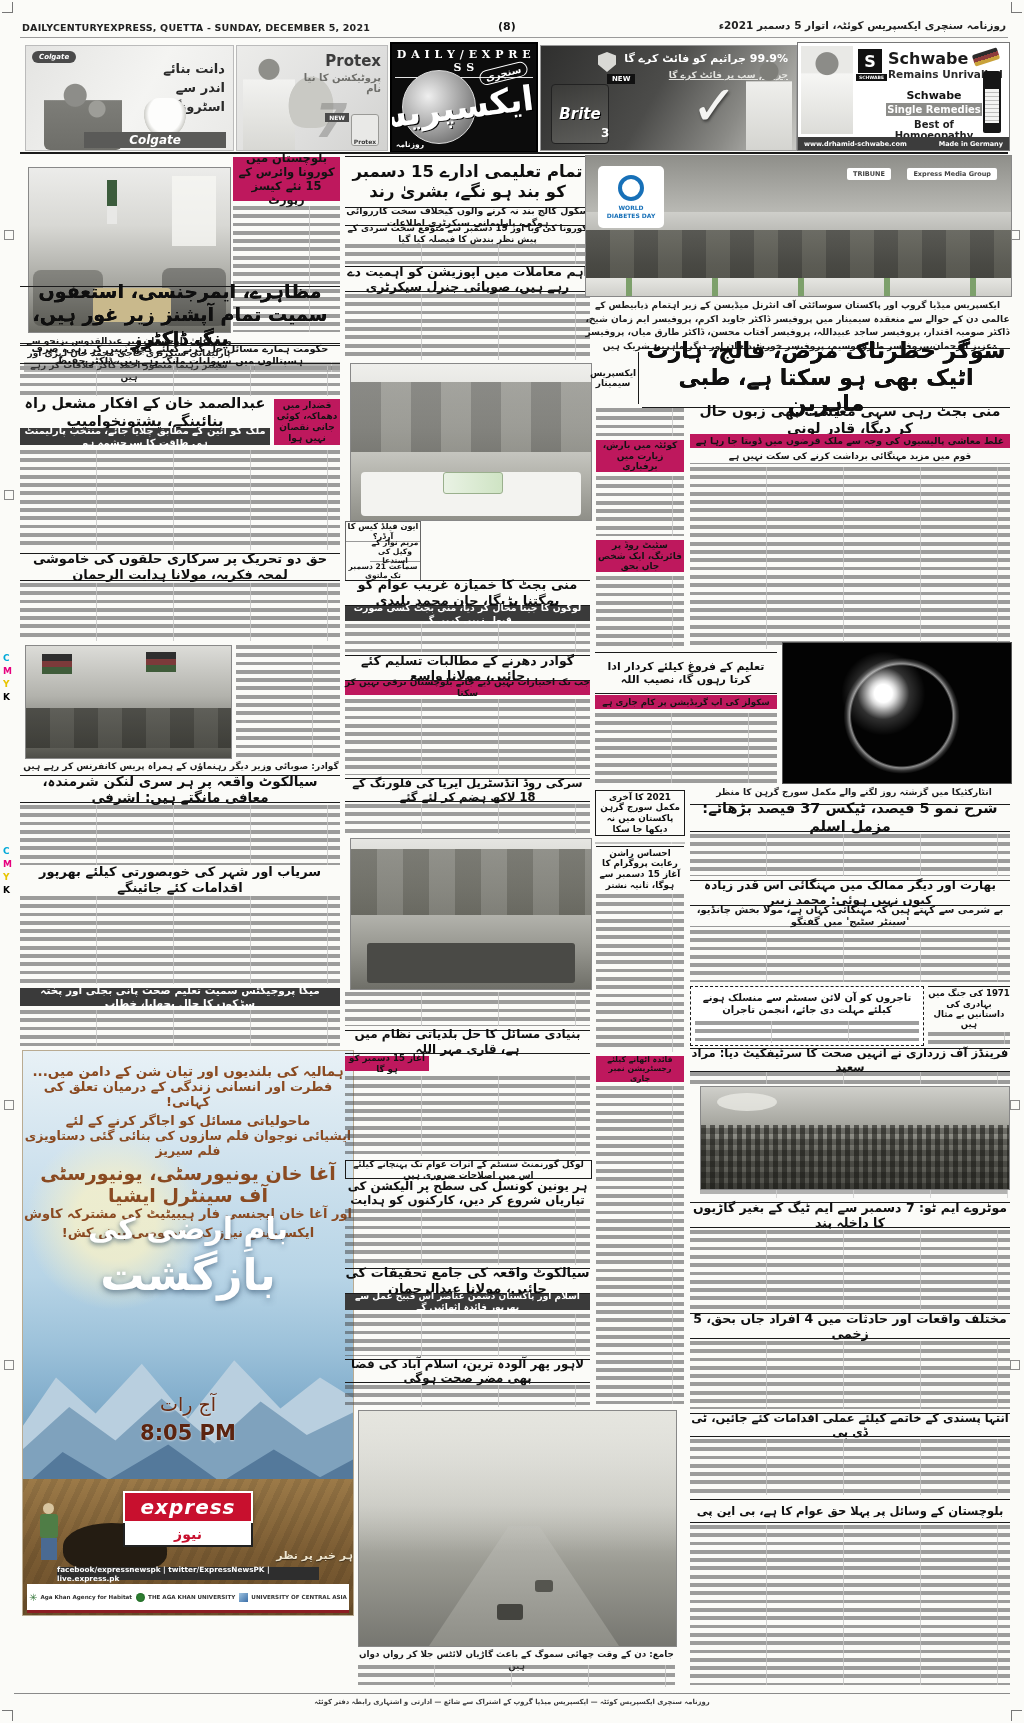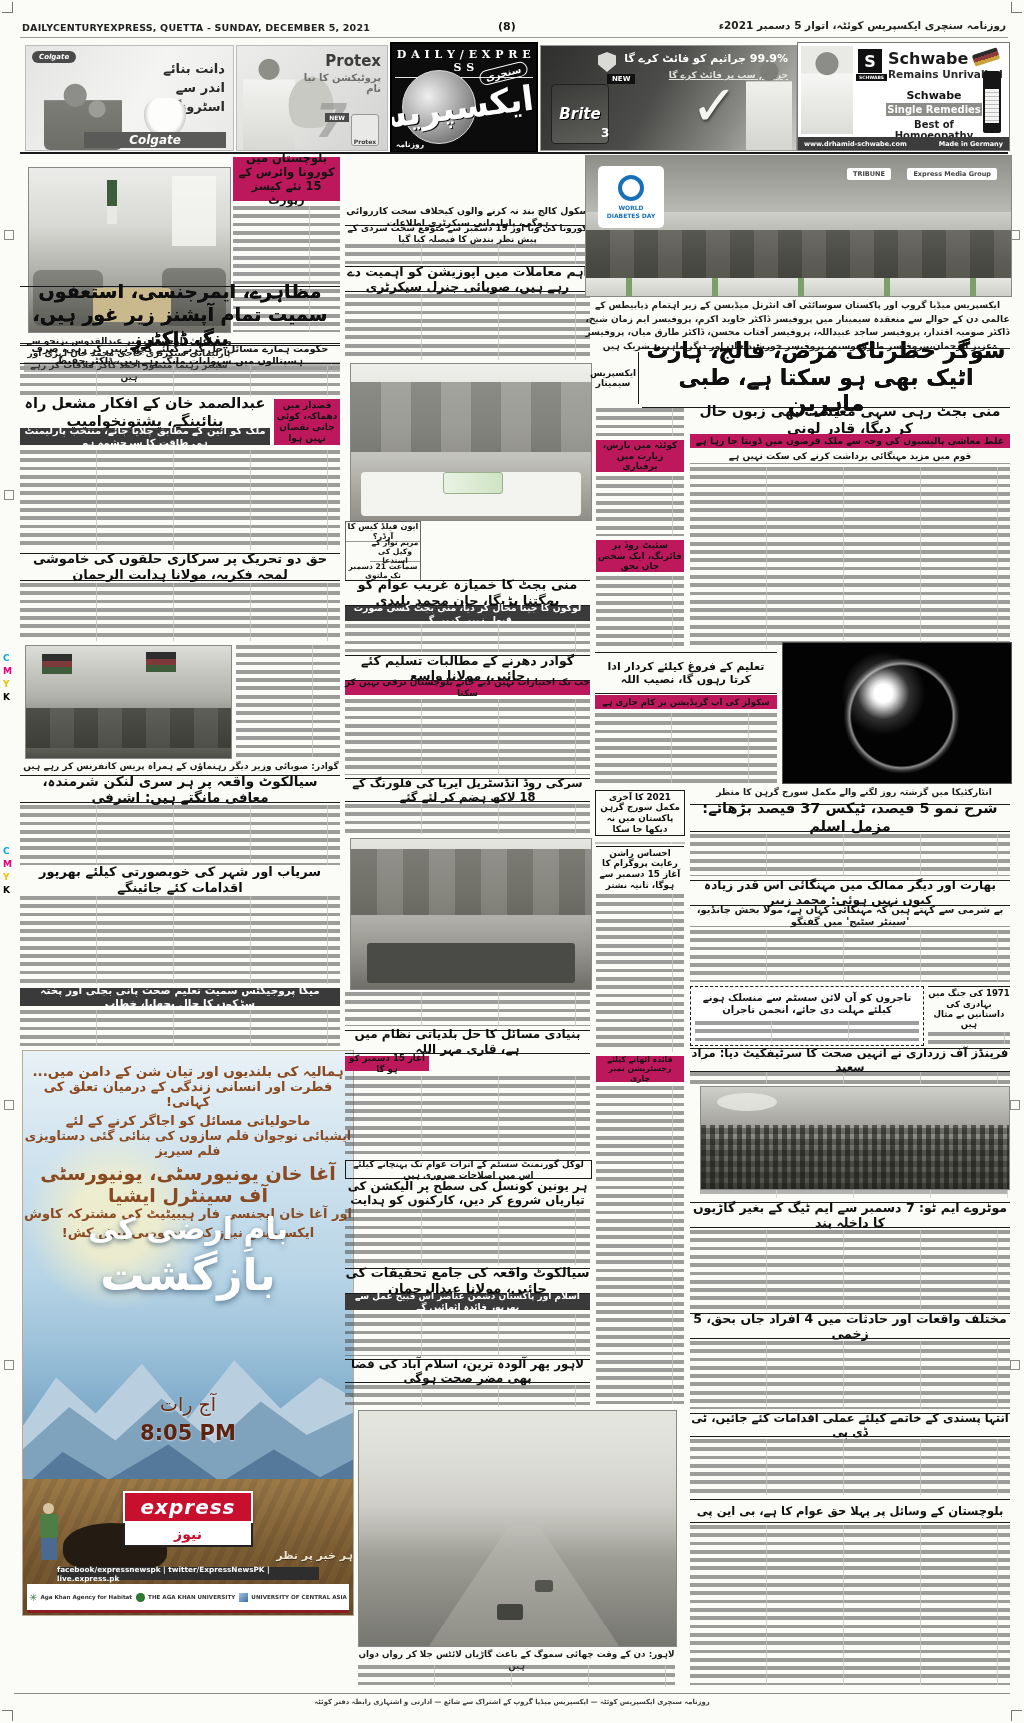--- a/index.html
+++ b/index.html
@@ -229,20 +229,21 @@
         <span style="width:9px;height:9px;border-radius:50%;background:radial-gradient(circle,#2e7d32 40%,#145a18);display:inline-block;"></span>
         <span style="font-size:5.6px;font-weight:700;color:#333;">THE AGA KHAN UNIVERSITY</span>
       </span>
       <span style="display:flex;align-items:center;gap:3px;">
         <span style="width:9px;height:9px;background:linear-gradient(135deg,#9fc3e0,#3a6ea8);display:inline-block;"></span>
         <span style="font-size:5.6px;font-weight:700;color:#333;">UNIVERSITY OF CENTRAL ASIA</span>
       </span>
     </div>
   </div>
 
+  <div class="abs hl ruled" style="left:345px;top:156px;width:245px;height:50px;font-size:16.5px;">تمام تعلیمی ادارے 15 دسمبر کو بند ہو نگے، بشریٰ رند</div>
   <div class="abs sub" style="left:345px;top:208px;width:245px;height:17px;font-size:9.3px;border-bottom:1.5px solid #1b1b1b;">سکول کالج بند نہ کرنے والوں کیخلاف سخت کارروائی ہوگی، پارلیمانی سیکرٹری اطلاعات</div>
   <div class="abs sub" style="left:345px;top:227px;width:245px;height:14px;font-size:8.8px;font-weight:600;">کورونا کی وبا اور 15 دسمبر سے متوقع سخت سردی کے پیش نظر بندش کا فیصلہ کیا گیا</div>
   <div class="abs greek" style="left:345px;top:244px;width:245px;height:20px;"></div>
 
   <div class="abs hl ruled" style="left:345px;top:266px;width:245px;height:24px;font-size:12.5px;">اہم معاملات میں اپوزیشن کو اہمیت دے رہے ہیں، صوبائی جنرل سیکرٹری</div>
   <div class="abs greek" style="left:345px;top:294px;width:245px;height:66px;"></div>
 
   <div class="photo" style="left:350px;top:363px;width:240px;height:156px;border:1px solid #888;
               background:linear-gradient(180deg,#efefec 0%,#d9d9d4 40%,#b5b5ae 70%,#8f8f88 100%);">
     <div class="abs" style="left:0;top:18px;width:100%;height:70px;background:repeating-linear-gradient(90deg,#3d3d38 0 30px,#6b6b64 30px 60px);opacity:.55;"></div>
@@ -288,21 +289,21 @@
   <div class="abs hl ruled" style="left:345px;top:1359px;width:245px;height:22px;font-size:11.8px;">لاہور پھر آلودہ ترین، اسلام آباد کی فضا بھی مضر صحت ہوگی</div>
   <div class="abs greek" style="left:345px;top:1385px;width:245px;height:22px;"></div>
 
   <div class="photo" style="left:358px;top:1410px;width:317px;height:235px;border:1px solid #888;
               background:linear-gradient(180deg,#dcdcd6 0%,#c3c3bc 40%,#9b9b93 65%,#767670 100%);">
     <div class="abs" style="left:70px;bottom:0;width:190px;height:120px;background:linear-gradient(180deg,#b7b7b0,#8e8e87);clip-path:polygon(42% 0,58% 0,100% 100%,0 100%);"></div>
     <div class="abs" style="left:138px;bottom:26px;width:26px;height:16px;background:#44443f;border-radius:3px;"></div>
     <div class="abs" style="left:176px;bottom:54px;width:18px;height:12px;background:#55554f;border-radius:3px;"></div>
     <div class="abs" style="left:0;top:0;width:100%;height:60%;background:linear-gradient(180deg,rgba(230,230,224,.9),transparent);"></div>
   </div>
-  <div class="abs cap" style="left:358px;top:1649px;width:317px;font-size:8.8px;">لاہور: دن کے وقت چھائی سموگ کے باعث گاڑیاں لائٹس جلا کر رواں دواں ہیں</div>
+  <div class="abs cap" style="left:358px;top:1649px;width:317px;font-size:8.8px;">جامع: دن کے وقت چھائی سموگ کے باعث گاڑیاں لائٹس جلا کر رواں دواں ہیں</div>
   <div class="abs greek" style="left:358px;top:1665px;width:317px;height:22px;"></div>
 
   <div class="abs hl" style="left:596px;top:846px;width:88px;height:44px;font-size:8.8px;border-top:1.5px solid #1b1b1b;">احساس راشن رعایت پروگرام کا آغاز 15 دسمبر سے ہوگا، ثانیہ نشتر</div>
   <div class="abs greek" style="left:596px;top:894px;width:88px;height:158px;"></div>
   <div class="abs sub revlight" style="left:596px;top:1056px;width:88px;height:26px;font-size:7.8px;padding:0 2px;box-sizing:border-box;">فائدہ اٹھانے کیلئے رجسٹریشن نمبر جاری</div>
   <div class="abs greek" style="left:596px;top:1086px;width:88px;height:318px;"></div>
 
   <div class="photo" style="left:585px;top:155px;width:425px;height:140px;border:1px solid #888;
               background:linear-gradient(180deg,#e9e9e7 0%,#d6d6d2 35%,#b9b9b4 55%,#6e6e68 78%,#4a4a45 100%);">
     <div class="abs" style="left:0;top:0;width:100%;height:56px;background:linear-gradient(180deg,#8f8f8a,#b9b9b4);"></div>

